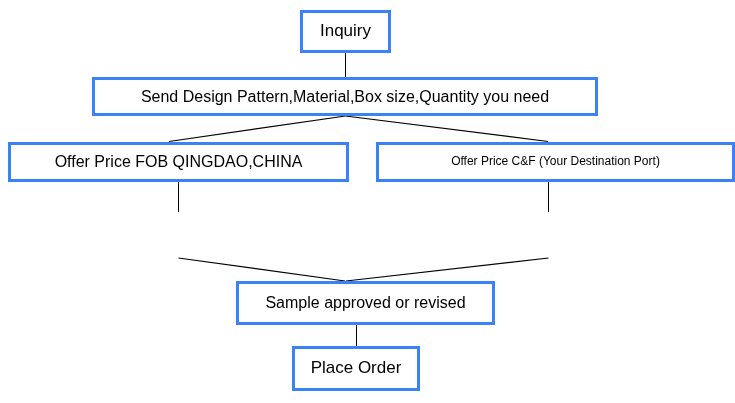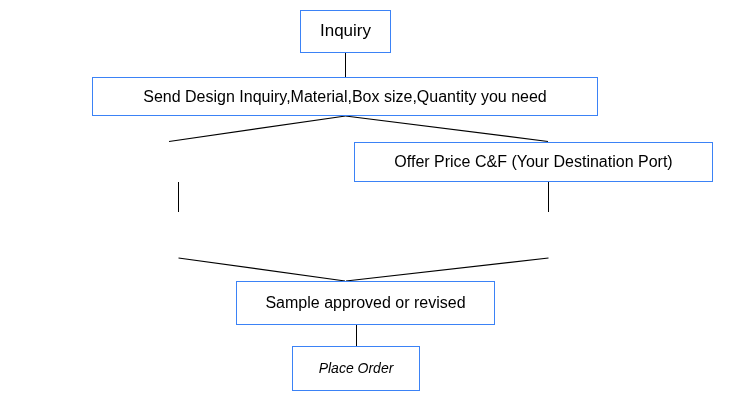--- a/index.html
+++ b/index.html
@@ -21,41 +21,41 @@
   #connector-layer {
     position: absolute;
     left: 0;
     top: 0;
     width: 735px;
     height: 403px;
   }
   .node {
     position: absolute;
     box-sizing: border-box;
-    border: 1px solid #3b82f6;
+    border: 3px solid #3b82f6;
     background: #ffffff;
     display: flex;
     align-items: center;
     justify-content: center;
     color: #000000;
     line-height: 1.1;
     white-space: nowrap;
   }
   .node-label {
     display: block;
     text-align: center;
   }
   
   .n-inquiry   { left: 300px; top: 10px;  width: 91px;  height: 43px; font-size: 17px; }
   .n-send      { left: 92px;  top: 77px;  width: 506px; height: 39px; font-size: 16px; }
   .n-fob       { left: 8px;   top: 142px; width: 341px; height: 40px; font-size: 16px; }
-  .n-cf        { left: 354px; top: 142px; width: 359px; height: 40px; font-size: 16px; }
+  .n-cf        { left: 376px; top: 142px; width: 359px; height: 40px; font-size: 12px; }
   .n-samplefee { left: 9px;   top: 212px; width: 719px; height: 46px; font-size: 16px; }
   .n-approved  { left: 216px; top: 281px; width: 259px; height: 44px; font-size: 16px; margin-left: 20px; }
-  .n-order     { left: 292px; top: 346px; width: 128px; height: 45px; font-size: 14px; font-style: italic; }
+  .n-order     { left: 292px; top: 346px; width: 128px; height: 45px; font-size: 17px; }
 </style>
 </head>
 <body>
 
 <div id="flowchart-root">
 
   <svg id="connector-layer" viewBox="0 0 735 403" width="735" height="403" xmlns="http://www.w3.org/2000/svg">
     <g stroke="#000000" stroke-width="1.2" fill="none" shape-rendering="crispEdges">
       <line x1="345.5" y1="53" x2="345.5" y2="77"></line>
     </g>
@@ -74,23 +74,26 @@
     <g stroke="#000000" stroke-width="1.2" fill="none" shape-rendering="crispEdges">
       <line x1="356.5" y1="325" x2="356.5" y2="346"></line>
     </g>
   </svg>
 
   <div class="node n-inquiry">
     <span class="node-label">Inquiry</span>
   </div>
 
   <div class="node n-send">
-    <span class="node-label">Send Design Inquiry,Material,Box size,Quantity you need</span>
+    <span class="node-label">Send Design Pattern,Material,Box size,Quantity you need</span>
   </div>
 
+  <div class="node n-fob">
+    <span class="node-label">Offer Price FOB QINGDAO,CHINA</span>
+  </div>
 
   <div class="node n-cf">
     <span class="node-label">Offer Price C&amp;F (Your Destination Port)</span>
   </div>
 
 
   <div class="node n-approved">
     <span class="node-label">Sample approved or revised</span>
   </div>
 

